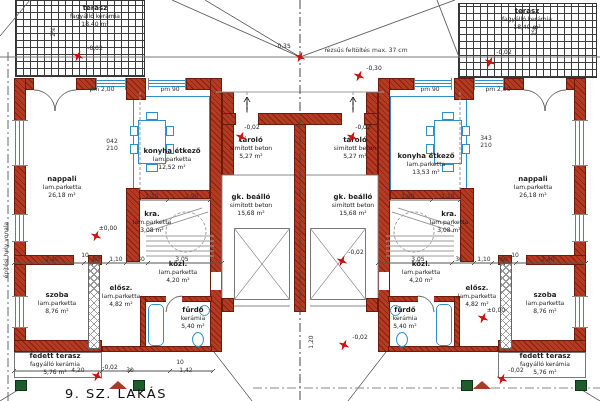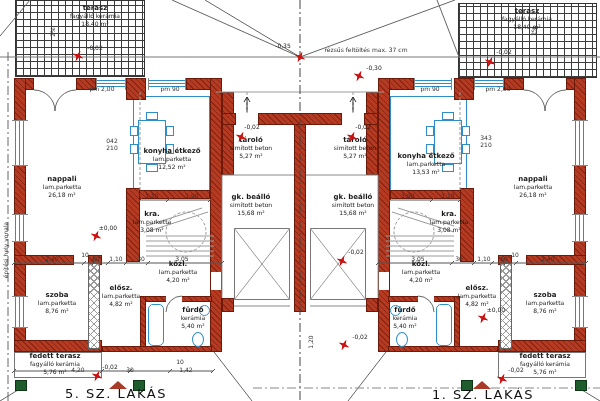--- a/index.html
+++ b/index.html
@@ -158,22 +158,21 @@
     <path d="M253,388H600" stroke="#888" fill="none" stroke-dasharray="9 3 2 3"></path>
     <path d="M247,92V113 M353,92V113 M140,92V190 M460,92V190" stroke="#999" fill="none" stroke-dasharray="3 2"></path>
     <path d="M247,112V97 M244,102L247,97L250,102 M353,112V97 M350,102L353,97L356,102" stroke="#333" fill="none"></path>
     <path d="M14,263H222 M378,263H586 M14,371H213 M140,200H210 M390,200H460
              M12,265L16,261 M82,265L86,261 M92,265L96,261 M106,265L110,261 M124,265L128,261 M146,265L150,261 M220,265L224,261
              M376,265L380,261 M450,265L454,261 M472,265L476,261 M490,265L494,261 M504,265L508,261 M514,265L518,261 M584,265L588,261
              M12,373L16,369 M100,373L104,369 M128,373L132,369 M168,373L172,369 M211,373L215,369
              M138,202L142,198 M166,202L170,198 M208,202L212,198 M388,202L392,198 M430,202L434,198 M458,202L462,198" stroke="#555" fill="none"></path>
   </svg>
 
-  <div class="title" style="left:116px;top:386px;">5. SZ. LAKÁS</div>
-  <div class="title" style="left:483px;top:387px;">1. SZ. LAKÁS</div>
+  <div class="title" style="left:116px;top:386px;">9. SZ. LAKÁS</div>
 <div class="room-label" style="left: 95px; top: 15px;">
       <span class="n">terasz</span>
       <span class="f">fagyálló kerámia</span>
       <span class="a">18,40 m²</span>
     </div>
     <div class="room-label" style="left: 527px; top: 18px;">
       <span class="n">terasz</span>
       <span class="f">fagyálló kerámia</span>
       <span class="a">18,40 m²</span>
     </div>

